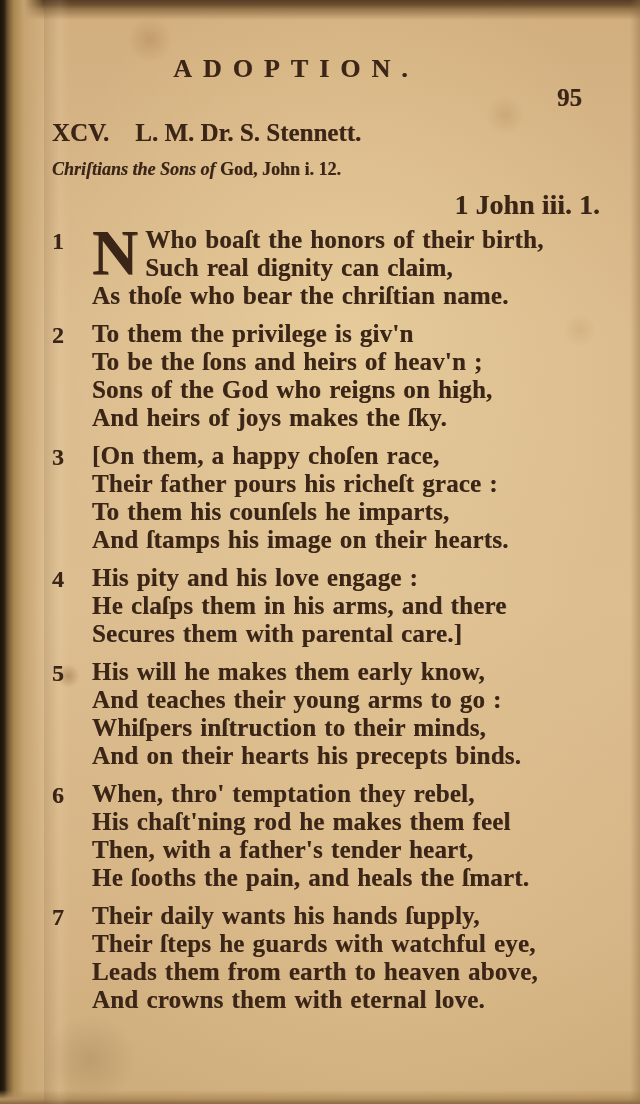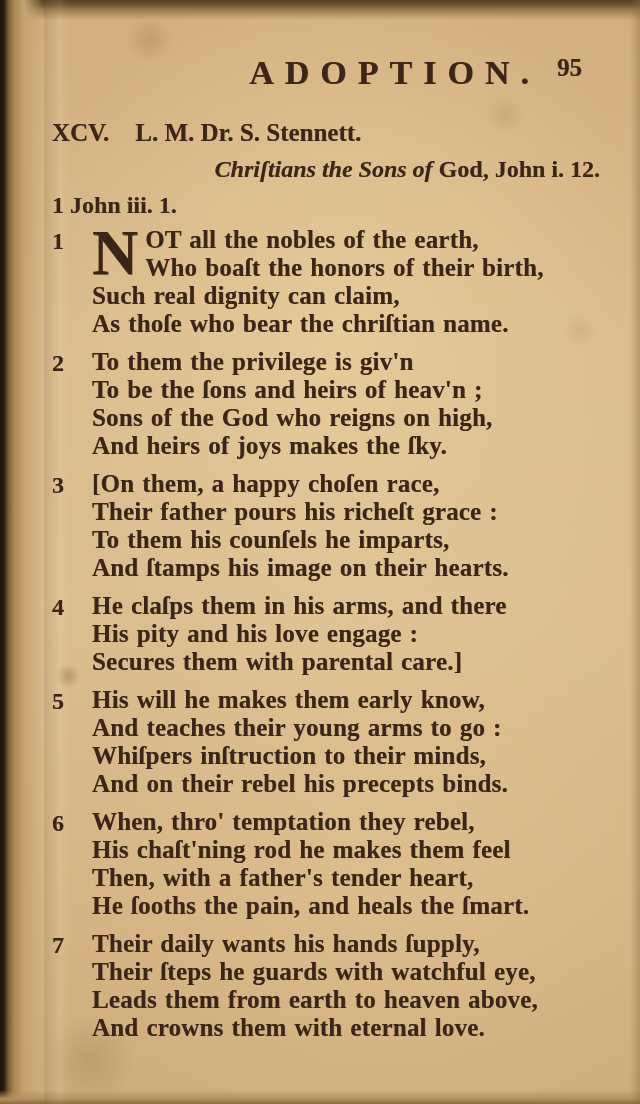--- a/index.html
+++ b/index.html
@@ -32,37 +32,37 @@
   .edge-right{position:absolute;top:0;bottom:0;right:0;width:10px;pointer-events:none;
     background:linear-gradient(270deg,rgba(140,108,66,0.45) 0px,rgba(140,108,66,0) 10px);}
   .crease{position:absolute;top:0;bottom:0;left:44px;width:26px;pointer-events:none;
     background:linear-gradient(90deg,rgba(120,92,56,0.18),rgba(255,240,205,0.10) 60%,rgba(255,240,205,0) 100%);}
 
   .content{position:relative;padding:54px 40px 0 52px;}
 
   
   .running-head{position:relative;height:40px;margin-bottom:22px;}
   .head-title{
-    position:absolute;left:0;right:60px;text-align:right;
-    font-size:34px;font-weight:bold;letter-spacing:11px;
+    position:absolute;left:0;right:60px;text-align:center;
+    font-size:26px;font-weight:bold;letter-spacing:11px;
     text-shadow:0.4px 0.4px 0 rgba(59,37,23,0.55);
   }
   .folio{
-    position:absolute;right:18px;top:0;
+    position:absolute;right:18px;top:30px;
     font-size:25px;font-weight:bold;
     text-shadow:0.4px 0.4px 0 rgba(59,37,23,0.5);
   }
 
   .hymn-head{text-align:left;font-size:25px;font-weight:bold;line-height:34px;
     text-shadow:0.35px 0.35px 0 rgba(59,37,23,0.5);}
   .hymn-head .gap{display:inline-block;width:26px;}
-  .hymn-subtitle{text-align:right;font-size:24px;line-height:38px;font-weight:bold;
+  .hymn-subtitle{text-align:left;font-size:18px;line-height:38px;font-weight:bold;
     text-shadow:0.35px 0.35px 0 rgba(59,37,23,0.5);}
   .hymn-subtitle .it{font-style:italic;font-weight:bold;}
-  .scripture{text-align:left;font-size:24px;line-height:34px;font-weight:bold;
+  .scripture{text-align:right;font-size:28px;line-height:34px;font-weight:bold;
     text-shadow:0.35px 0.35px 0 rgba(59,37,23,0.5);}
 
   .stanzas{margin-top:4px;}
   .stanza{display:flex;margin-bottom:10px;}
   .vnum{flex:0 0 40px;font-size:24px;font-weight:bold;line-height:28px;padding-top:1px;
     text-shadow:0.35px 0.35px 0 rgba(59,37,23,0.5);}
   .vlines{flex:1;}
   .line{font-size:25px;font-weight:bold;line-height:28px;white-space:nowrap;
     letter-spacing:0.2px;word-spacing:1.5px;
     text-shadow:0.35px 0.35px 0 rgba(59,37,23,0.5);}
@@ -99,21 +99,20 @@
     </div>
 
     <div class="scripture">1 John iii. 1.</div>
 
     <div class="stanzas">
 
       <div class="stanza">
         <div class="vnum">1</div>
         <div class="vlines">
           <span class="dropcap">N</span>
-          <div class="line">OT all the nobles of the earth,</div>
           <div class="line">Who boaſt the honors of their birth,</div>
           <div class="line">Such real dignity can claim,</div>
           <div class="line">As thoſe who bear the chriſtian name.</div>
         </div>
       </div>
 
       <div class="stanza">
         <div class="vnum">2</div>
         <div class="vlines">
           <div class="line">To them the privilege is giv'n</div>
@@ -129,33 +128,33 @@
           <div class="line">[On them, a happy choſen race,</div>
           <div class="line">Their father pours his richeſt grace :</div>
           <div class="line">To them his counſels he imparts,</div>
           <div class="line">And ſtamps his image on their hearts.</div>
         </div>
       </div>
 
       <div class="stanza">
         <div class="vnum">4</div>
         <div class="vlines">
+          <div class="line">His pity and his love engage :</div>
           <div class="line">He claſps them in his arms, and there</div>
-          <div class="line">His pity and his love engage :</div>
           <div class="line">Secures them with parental care.]</div>
         </div>
       </div>
 
       <div class="stanza">
         <div class="vnum">5</div>
         <div class="vlines">
           <div class="line">His will he makes them early know,</div>
           <div class="line">And teaches their young arms to go :</div>
           <div class="line">Whiſpers inſtruction to their minds,</div>
-          <div class="line">And on their rebel his precepts binds.</div>
+          <div class="line">And on their hearts his precepts binds.</div>
         </div>
       </div>
 
       <div class="stanza">
         <div class="vnum">6</div>
         <div class="vlines">
           <div class="line">When, thro' temptation they rebel,</div>
           <div class="line">His chaſt'ning rod he makes them feel</div>
           <div class="line">Then, with a father's tender heart,</div>
           <div class="line">He ſooths the pain, and heals the ſmart.</div>

